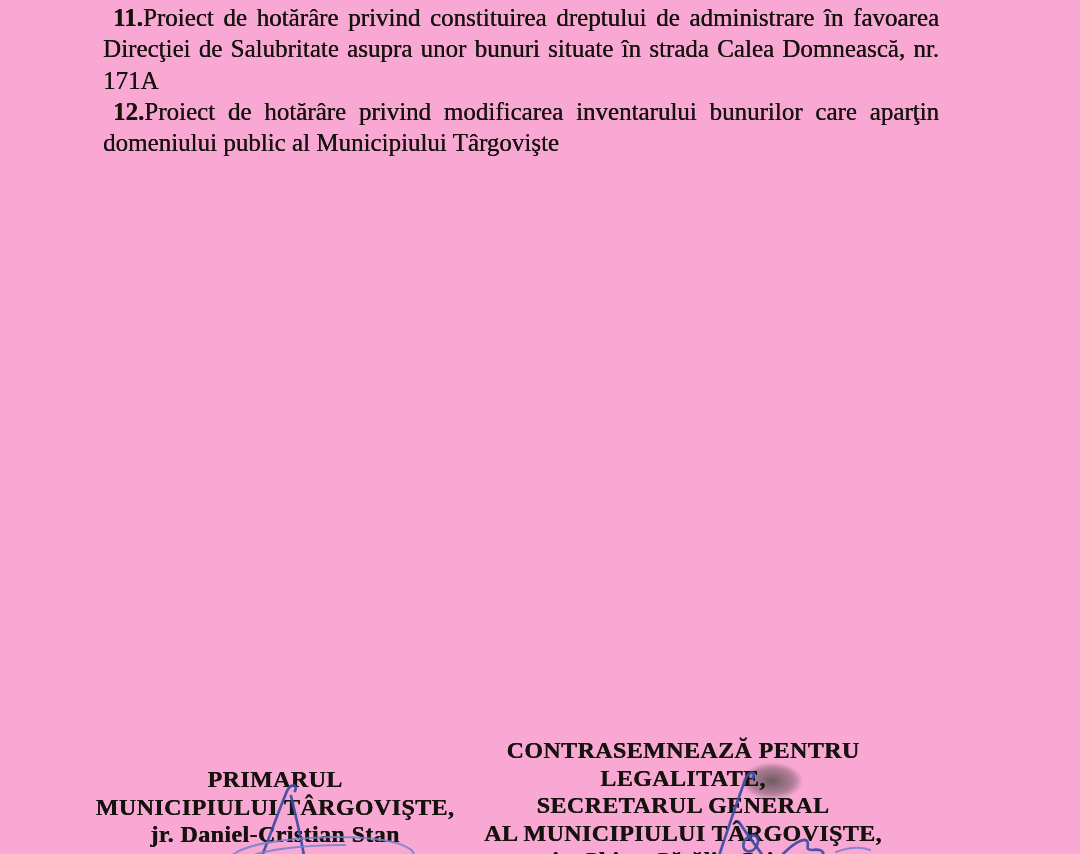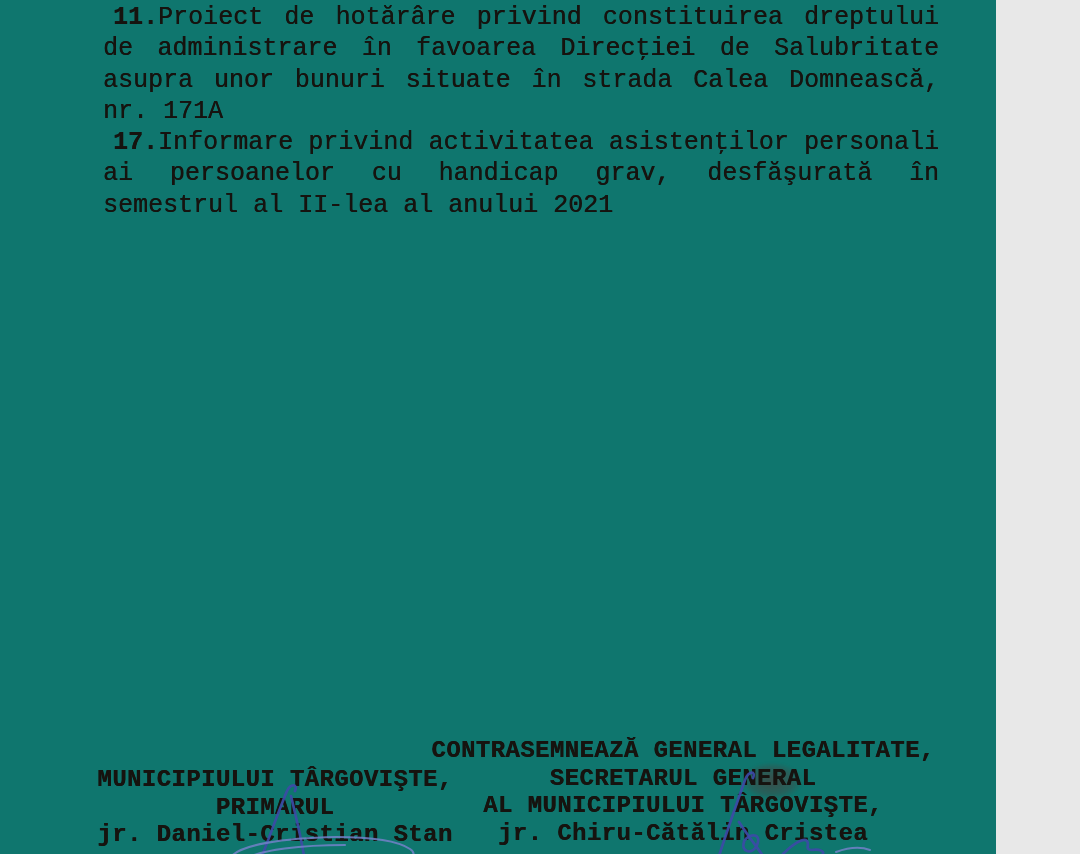--- a/index.html
+++ b/index.html
@@ -1,22 +1,22 @@
 <!DOCTYPE html>
 <html><head>
 <meta charset="utf-8">
 <style>
   html, body { margin: 0; padding: 0; background: #e8e8e8; }
   .page {
     position: relative;
-    width: 996px;
+    width: 1080px;
     height: 854px;
-    background: #0f766e;
+    background: #f9a8d4;
     overflow: hidden;
-    font-family: Liberation Mono, monospace;
+    font-family: Liberation Serif, serif;
   }
   
   .doc-body {
     position: absolute;
     left: 103px;
     top: 2px;
     width: 836px;
     font-size: 25px;
     line-height: 31.3px;
     color: #16130f;
@@ -62,33 +62,33 @@
   .ink-main  { stroke: #3c4ba6; stroke-width: 2.7; opacity: 0.92; }
   .ink-light { stroke: #7381c9; stroke-width: 2.1; opacity: 0.85; }
 </style>
 </head>
 <body>
 
 <div class="page">
 
   <div class="doc-body">
     <p class="item"><b class="num">11.</b><span>Proiect de hotărâre privind constituirea dreptului de administrare în favoarea Direcţiei de Salubritate asupra unor bunuri situate în strada Calea Domnească, nr. 171A</span></p>
-    <p class="item"><b class="num">17.</b><span>Informare privind activitatea asistenţilor personali ai persoanelor cu handicap grav, desfăşurată în semestrul al II-lea al anului 2021</span></p>
+    <p class="item"><b class="num">12.</b><span>Proiect de hotărâre privind modificarea inventarului bunurilor care aparţin domeniului public al Municipiului Târgovişte</span></p>
   </div>
 
   <div class="smudge"></div>
 
   <div class="sig-block sig-left">
+    <div>PRIMARUL</div>
     <div>MUNICIPIULUI TÂRGOVIŞTE,</div>
-    <div>PRIMARUL</div>
     <div>jr. Daniel-Cristian Stan</div>
   </div>
 
   <div class="sig-block sig-right">
-    <div>CONTRASEMNEAZĂ GENERAL LEGALITATE,</div>
+    <div>CONTRASEMNEAZĂ PENTRU LEGALITATE,</div>
     <div>SECRETARUL GENERAL</div>
     <div>AL MUNICIPIULUI TÂRGOVIŞTE,</div>
     <div>jr. Chiru-Cătălin Cristea</div>
   </div>
 
   <svg class="sig-ink" viewBox="0 0 1080 854" xmlns="http://www.w3.org/2000/svg">
     <g>
       <path class="ink-main" d="M295,791 C298,784 291,783 287,791 C279,810 271,833 262,856"></path>
       <path class="ink-main" d="M291,796 C296,817 301,837 304,856"></path>
       <path class="ink-light" d="M231,857 C240,845 282,838 336,837 C372,837 398,841 410,849 C416,853 414,858 406,859"></path>

